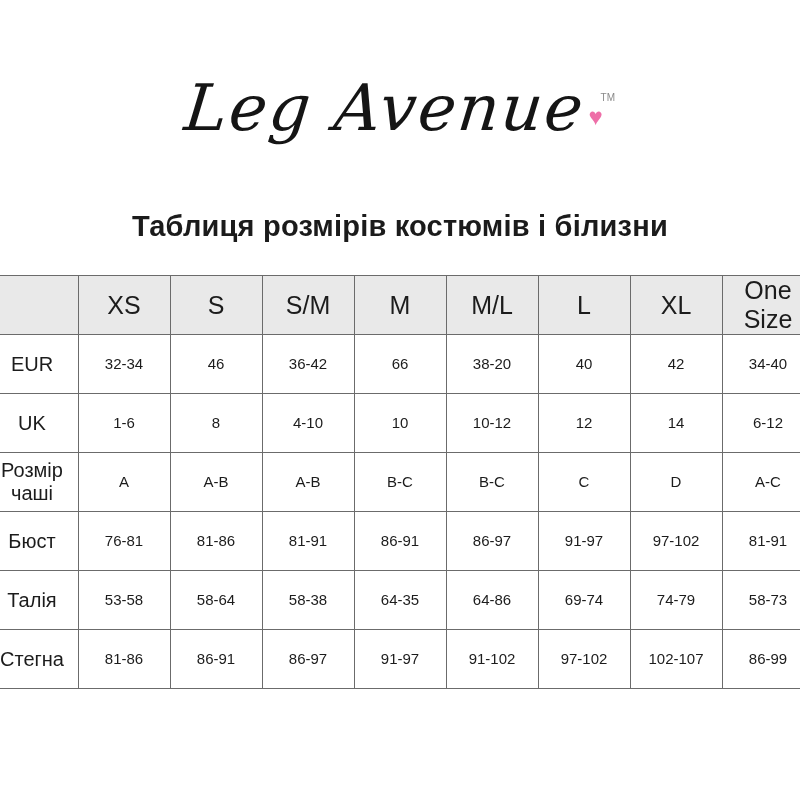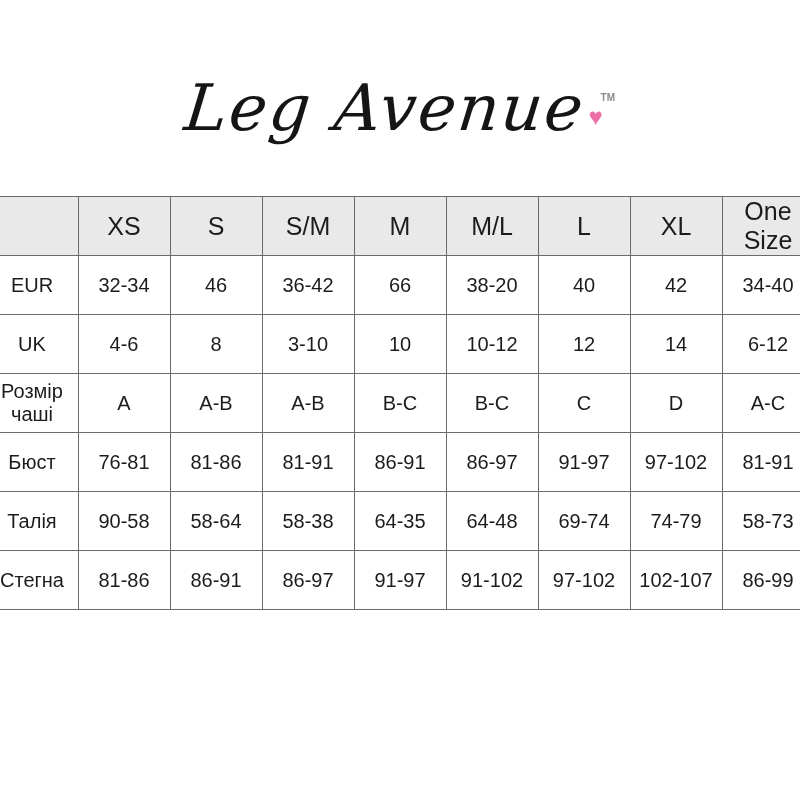--- a/index.html
+++ b/index.html
@@ -36,21 +36,20 @@
     color: #151515;
     line-height: 1;
     transform: skewX(-6deg);
   }
   .logo-marks {
     display: inline-flex;
     flex-direction: column;
     align-items: flex-start;
     margin-left: 4px;
     margin-top: 6px;
-    font-weight: bold;
   }
   .logo-tm {
     font-family: "Liberation Sans", sans-serif;
     font-style: normal;
     font-size: 10px;
     color: #8a8a8a;
     line-height: 1;
     margin-left: 12px;
   }
   .logo-heart {
@@ -89,40 +88,41 @@
     overflow: hidden;
   }
   .size-table thead th {
     background: #e9e9e9;
     font-weight: 400;
     font-size: 25px;
     color: #1c1c1c;
   }
   .size-table tbody td {
     background: #ffffff;
-    font-size: 20px;
+    font-size: 15px;
     color: #1c1c1c;
   }
   .size-table td.row-label {
     font-size: 20px;
   }
 </style>
 </head>
 <body>
 
 <div class="page">
 
   <div class="logo-wrap">
     <span class="logo-text">Leg Avenue</span>
     <span class="logo-marks">
       <span class="logo-tm">TM</span>
       <span class="logo-heart" style="color:#ee6fa8;">♥</span>
     </span>
   </div>
 
+  <h1 class="page-title">Таблиця розмірів костюмів і білизни</h1>
 
   <div class="table-wrap">
     <table class="size-table">
       <thead>
         <tr>
           <th></th>
           <th>XS</th>
           <th>S</th>
           <th>S/M</th>
           <th>M</th>
@@ -139,23 +139,23 @@
           <td>46</td>
           <td>36-42</td>
           <td>66</td>
           <td>38-20</td>
           <td>40</td>
           <td>42</td>
           <td>34-40</td>
         </tr>
         <tr>
           <td class="row-label">UK</td>
-          <td>4-6</td>
+          <td>1-6</td>
           <td>8</td>
-          <td>3-10</td>
+          <td>4-10</td>
           <td>10</td>
           <td>10-12</td>
           <td>12</td>
           <td>14</td>
           <td>6-12</td>
         </tr>
         <tr>
           <td class="row-label">Розмір чаші</td>
           <td>A</td>
           <td>A-B</td>
@@ -172,25 +172,25 @@
           <td>81-86</td>
           <td>81-91</td>
           <td>86-91</td>
           <td>86-97</td>
           <td>91-97</td>
           <td>97-102</td>
           <td>81-91</td>
         </tr>
         <tr>
           <td class="row-label">Талія</td>
-          <td>90-58</td>
+          <td>53-58</td>
           <td>58-64</td>
           <td>58-38</td>
           <td>64-35</td>
-          <td>64-48</td>
+          <td>64-86</td>
           <td>69-74</td>
           <td>74-79</td>
           <td>58-73</td>
         </tr>
         <tr>
           <td class="row-label">Стегна</td>
           <td>81-86</td>
           <td>86-91</td>
           <td>86-97</td>
           <td>91-97</td>

